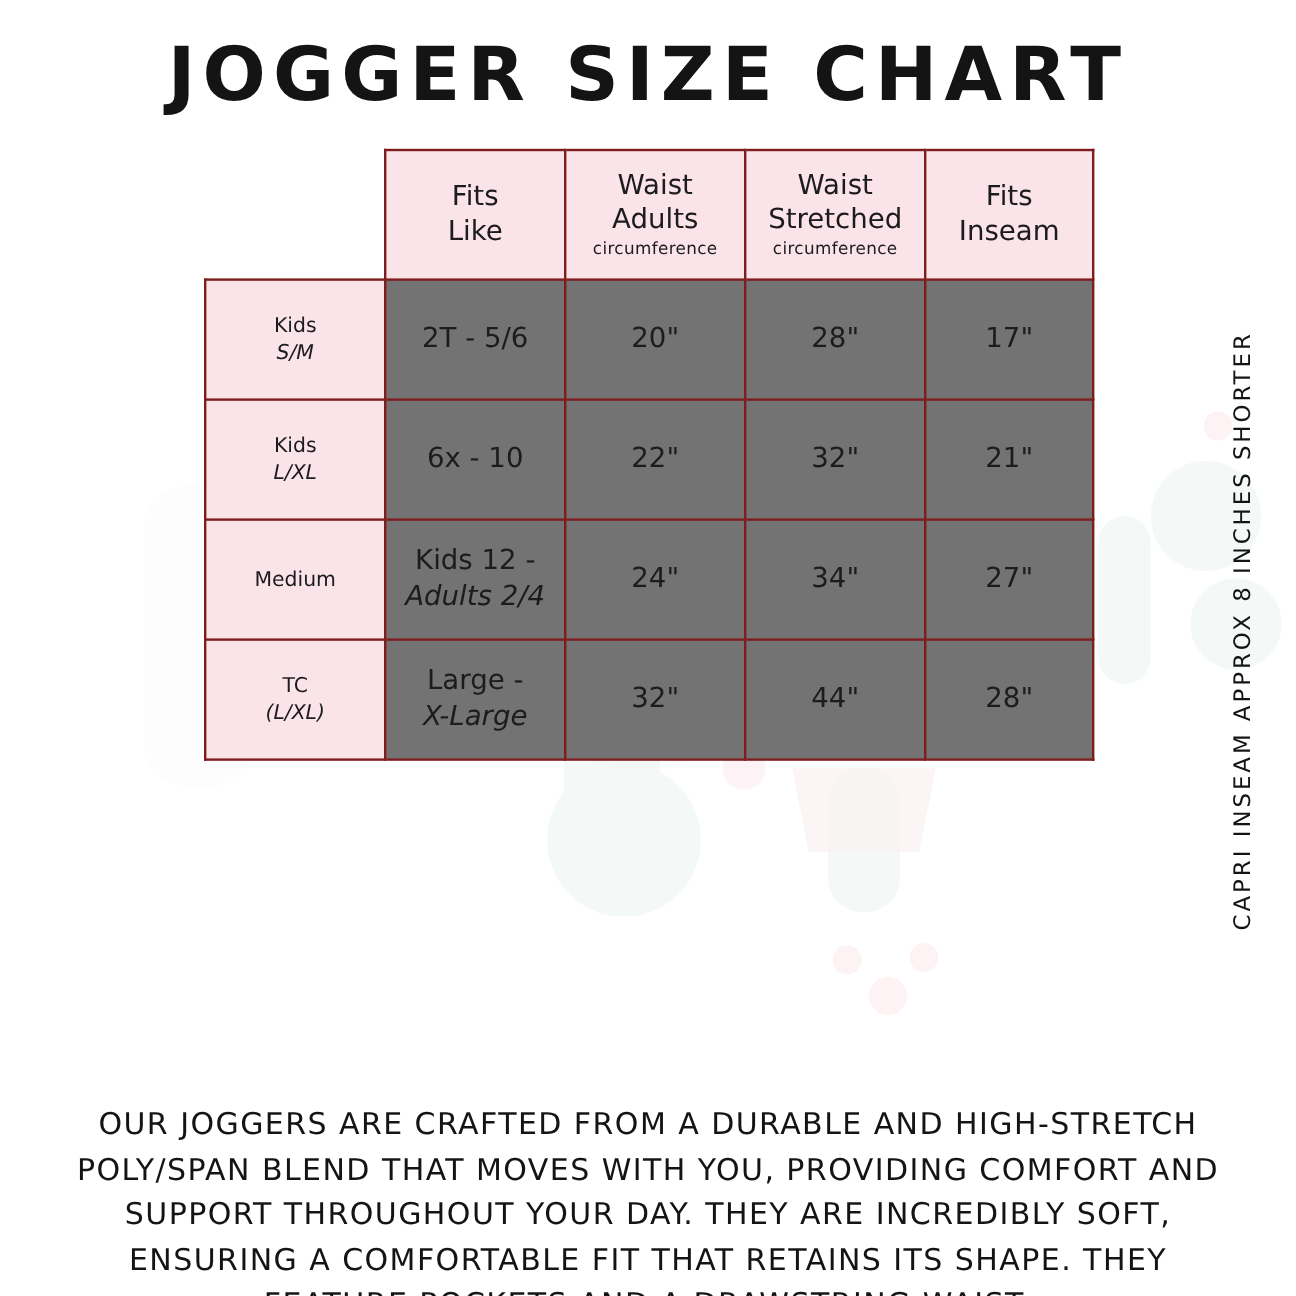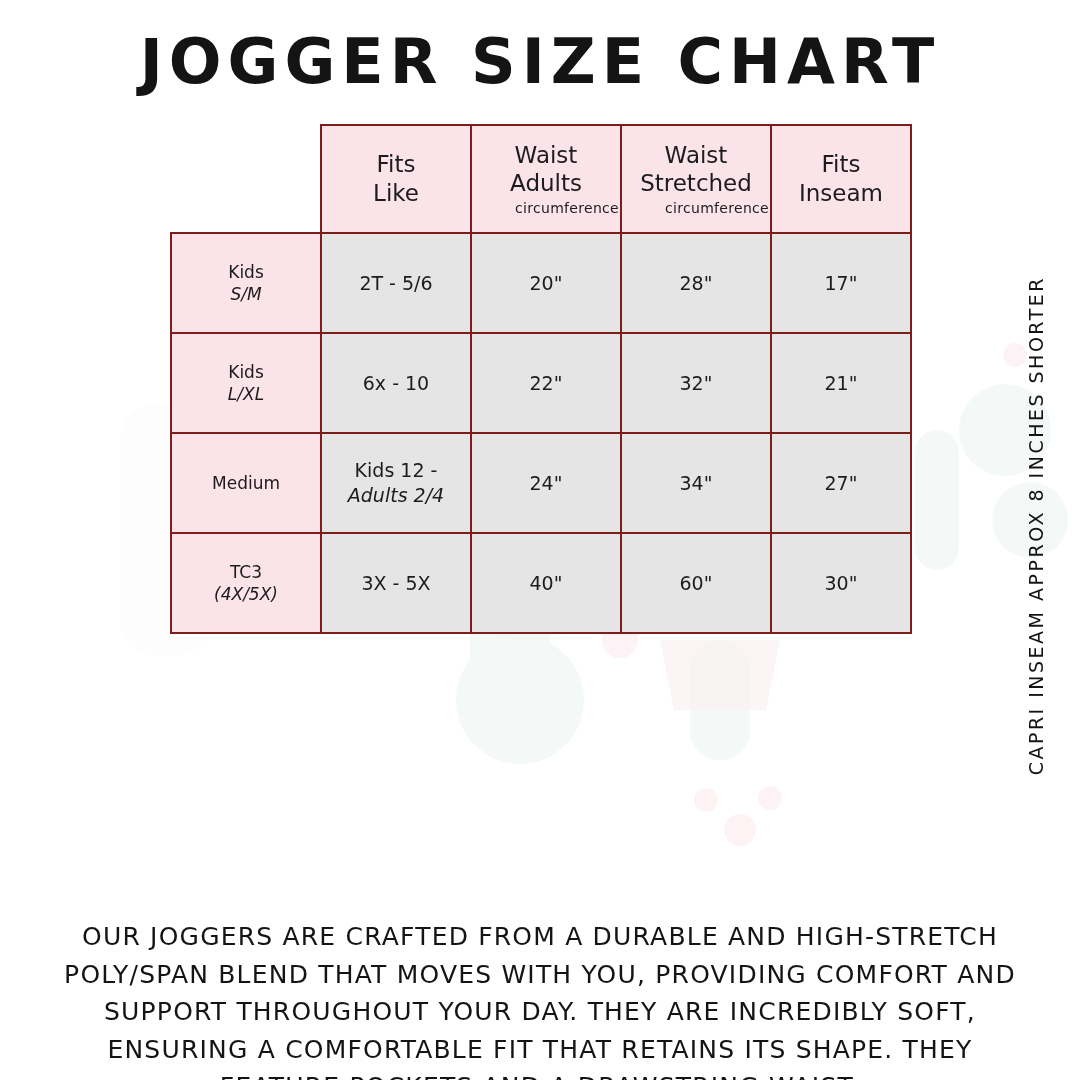--- a/index.html
+++ b/index.html
@@ -73,27 +73,26 @@
     height: 104px;
     font-size: 23px;
     line-height: 1.25;
     font-weight: 400;
   }
   thead th .sub {
     display: block;
     font-size: 14px;
     letter-spacing: 0.3px;
     margin-top: 2px;
-    text-align: right;
   }
   tbody td {
     height: 96px;
-    font-size: 19px;
+    font-size: 23px;
     line-height: 1.3;
-    background: #e5e5e5;
+    background: #737373;
   }
   tbody td.rowhead {
     background: #fbe3ea;
     font-size: 17px;
   }
   tbody td .l2 { display: block; font-style: italic; }
 
   
   col.c0 { width: 150px; }
   col.c1 { width: 150px; }
@@ -263,30 +262,30 @@
           <td>
             <span>Kids 12 -</span>
             <span class="l2">Adults 2/4</span>
           </td>
           <td>24"</td>
           <td>34"</td>
           <td>27"</td>
         </tr>
         <tr>
           <td class="rowhead">
-            <span>TC3</span>
-            <span class="l2">(4X/5X)</span>
-          </td>
-          <td>
-            <span>3X - 5X</span>
-            <span class="l2"></span>
-          </td>
-          <td>40"</td>
-          <td>60"</td>
-          <td>30"</td>
+            <span>TC</span>
+            <span class="l2">(L/XL)</span>
+          </td>
+          <td>
+            <span>Large -</span>
+            <span class="l2">X-Large</span>
+          </td>
+          <td>32"</td>
+          <td>44"</td>
+          <td>28"</td>
         </tr>
       </tbody>
     </table>
   </div>
 
   <div class="side-note">
     <span>CAPRI INSEAM APPROX 8 INCHES SHORTER</span>
   </div>
 
   <div class="footer">OUR JOGGERS ARE CRAFTED FROM A DURABLE AND HIGH-STRETCH POLY/SPAN BLEND THAT MOVES WITH YOU, PROVIDING COMFORT AND SUPPORT THROUGHOUT YOUR DAY. THEY ARE INCREDIBLY SOFT, ENSURING A COMFORTABLE FIT THAT RETAINS ITS SHAPE. THEY FEATURE POCKETS AND A DRAWSTRING WAIST.</div>

